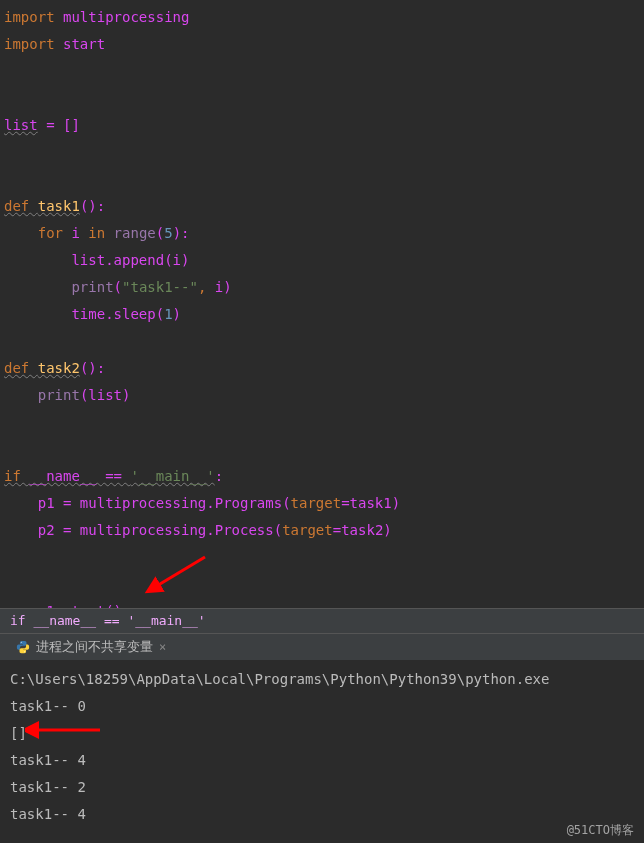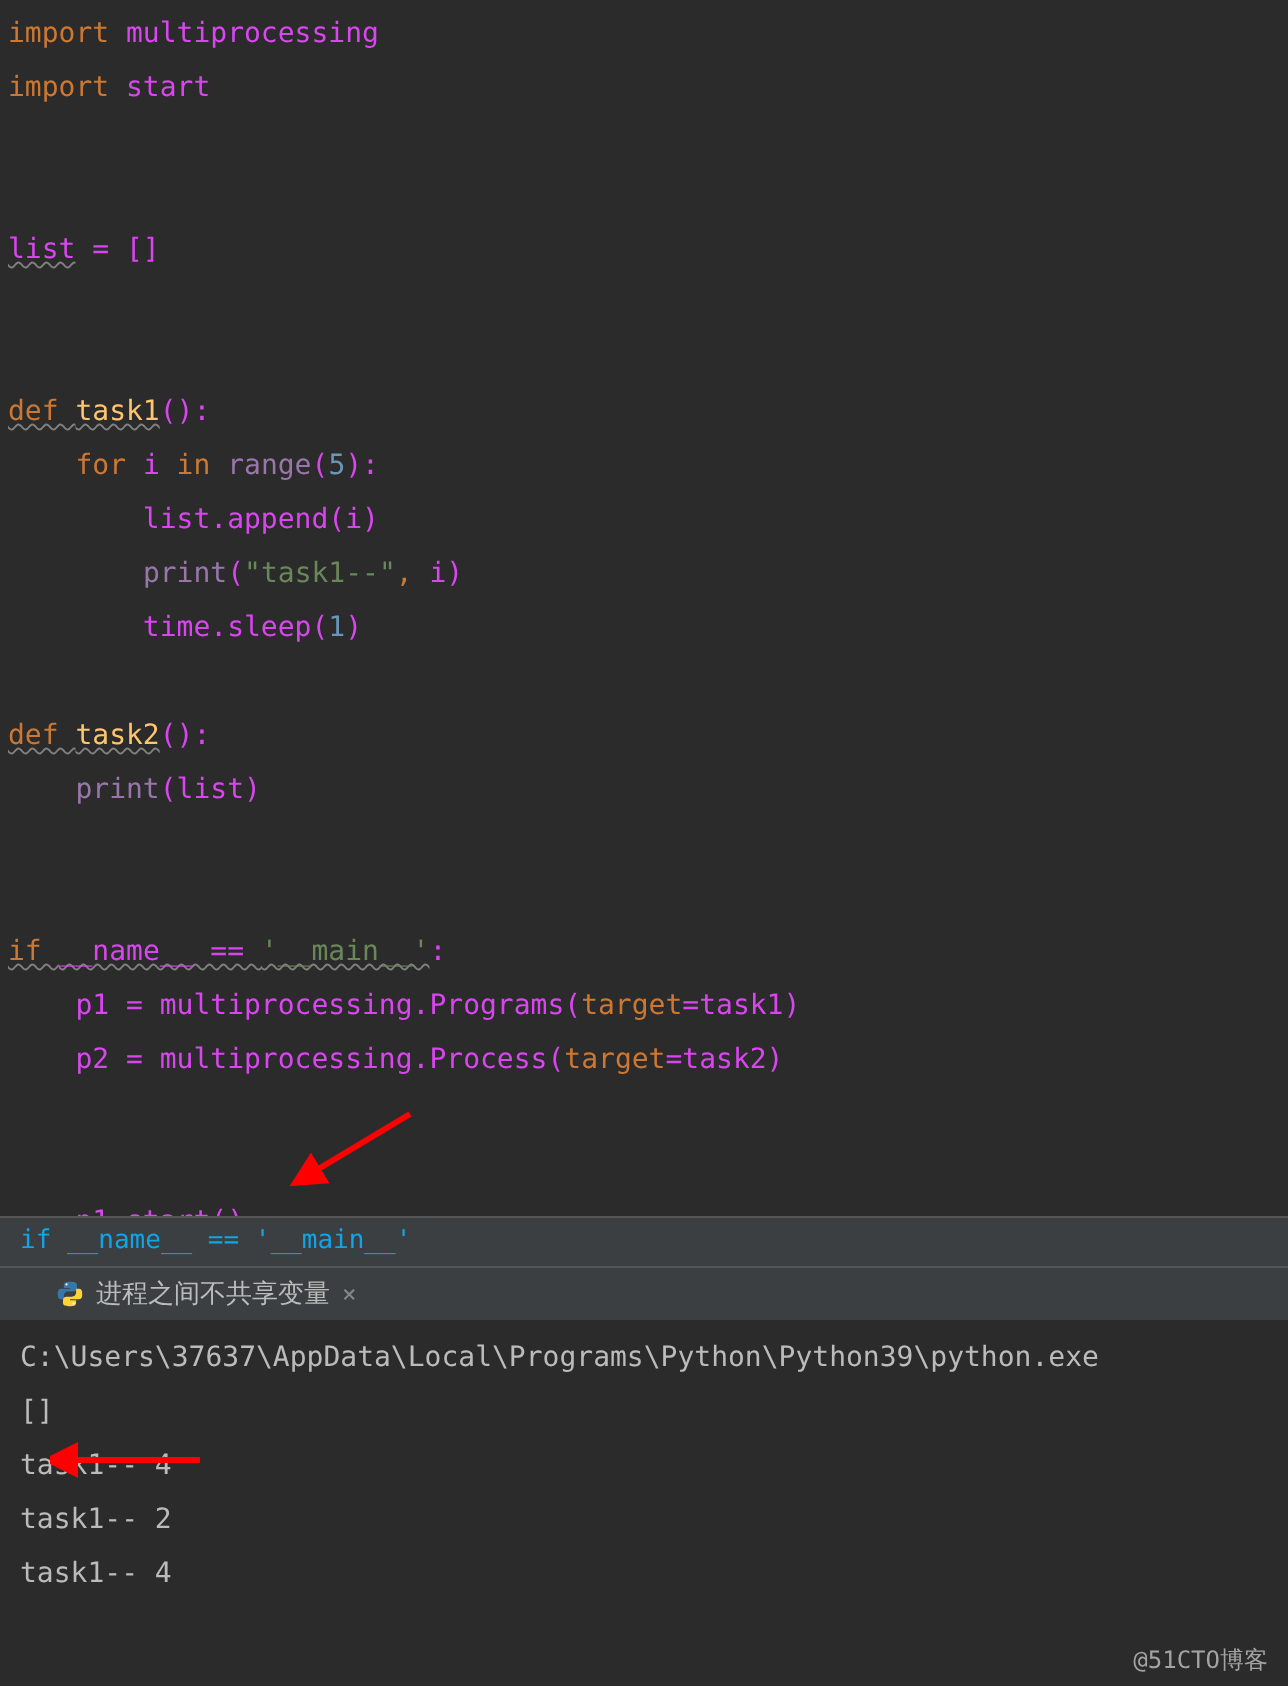--- a/index.html
+++ b/index.html
@@ -21,32 +21,32 @@
     }
     .code-line {
       display: flex;
       padding-left: 4px;
       min-height: 27px;
       white-space: pre;
       text-align: right;
     }
     .breadcrumb {
       background: #3c3f41;
-      color: #0ea5e9;
+      color: #f0abfc;
       padding: 4px 10px;
       border-top: 1px solid #555;
       border-bottom: 1px solid #555;
       font-size: 13px;
       height: 26px;
     }
     .tab-bar {
       background: #3c3f41;
       display: flex;
       align-items: center;
-      padding: 2px 22px;
+      padding: 2px 10px;
       height: 26px;
       font-size: 13px;
     }
     .tab {
       display: flex;
       align-items: center;
       gap: 6px;
       padding: 2px 6px;
       color: #bbbbbb;
     }
@@ -150,20 +150,21 @@
 
 <div class="console" id="console-container">
   <svg class="arrow-svg" style="top:55px;left:25px" width="80" height="30">
     <defs>
         <marker id="ah2" markerWidth="10" markerHeight="10" refX="2" refY="3" orient="auto">
           <polygon points="0 0, 6 3, 0 6" fill="#ff0000"></polygon>
         </marker>
       </defs>
     <line x1="75" y1="15" x2="8" y2="15" stroke="#ff0000" stroke-width="3" marker-end="url(#ah2)"></line>
   </svg>
-<div class="console-line">C:\Users\37637\AppData\Local\Programs\Python\Python39\python.exe</div>
+<div class="console-line">C:\Users\18259\AppData\Local\Programs\Python\Python39\python.exe</div>
+    <div class="console-line">task1-- 0</div>
     <div class="console-line">[]</div>
     <div class="console-line">task1-- 4</div>
     <div class="console-line">task1-- 2</div>
     <div class="console-line">task1-- 4</div>
   </div>
 
 <div class="watermark">@51CTO博客</div>
 
 </body></html>

